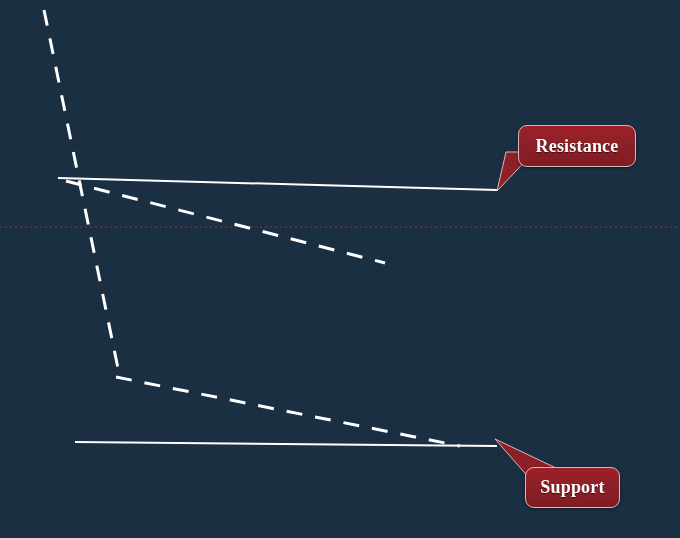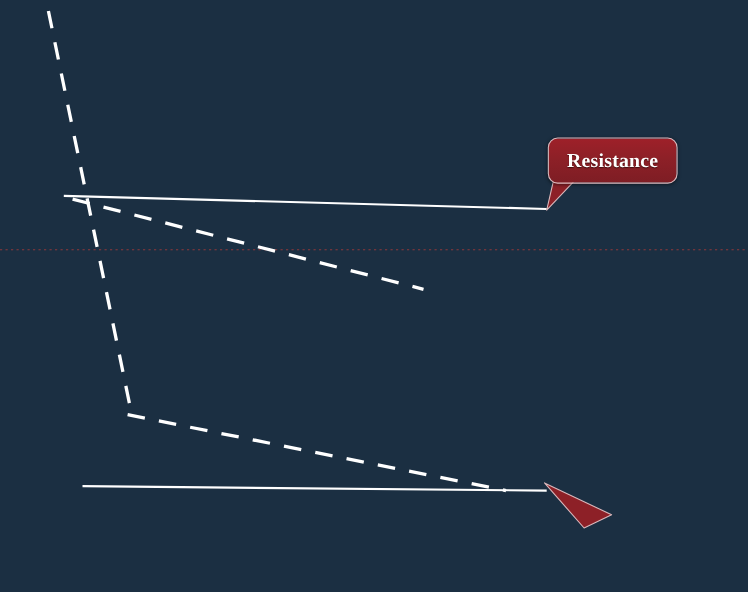--- a/index.html
+++ b/index.html
@@ -37,21 +37,21 @@
   .callout-label {
     color: #ffffff;
     font-family: "Liberation Serif", "DejaVu Serif", serif;
     font-weight: bold;
     font-size: 18px;
     letter-spacing: 0.2px;
     text-shadow: 0 1px 1px rgba(0,0,0,0.55);
     white-space: nowrap;
   }
   #callout-resistance {
-    left: 498px;
+    left: 518px;
     top: 125px;
     width: 118px;
     height: 42px;
   }
   #callout-support {
     left: 525px;
     top: 467px;
     width: 95px;
     height: 41px;
   }
@@ -85,14 +85,17 @@
 
   <svg class="tail-svg" viewBox="0 0 680 538">
     <path d="M 506 152 L 534 152 L 497 191 Z" fill="#8d2027" stroke="#d9b8bc" stroke-width="1" stroke-linejoin="round"></path>
     <path d="M 531 480 L 556 468 L 495 439 Z" fill="#8d2027" stroke="#d9b8bc" stroke-width="1" stroke-linejoin="round"></path>
   </svg>
 
   <div class="callout" id="callout-resistance">
     <span class="callout-label">Resistance</span>
   </div>
 
+  <div class="callout" id="callout-support">
+    <span class="callout-label">Support</span>
+  </div>
 
 </div>
 
 </body></html>

